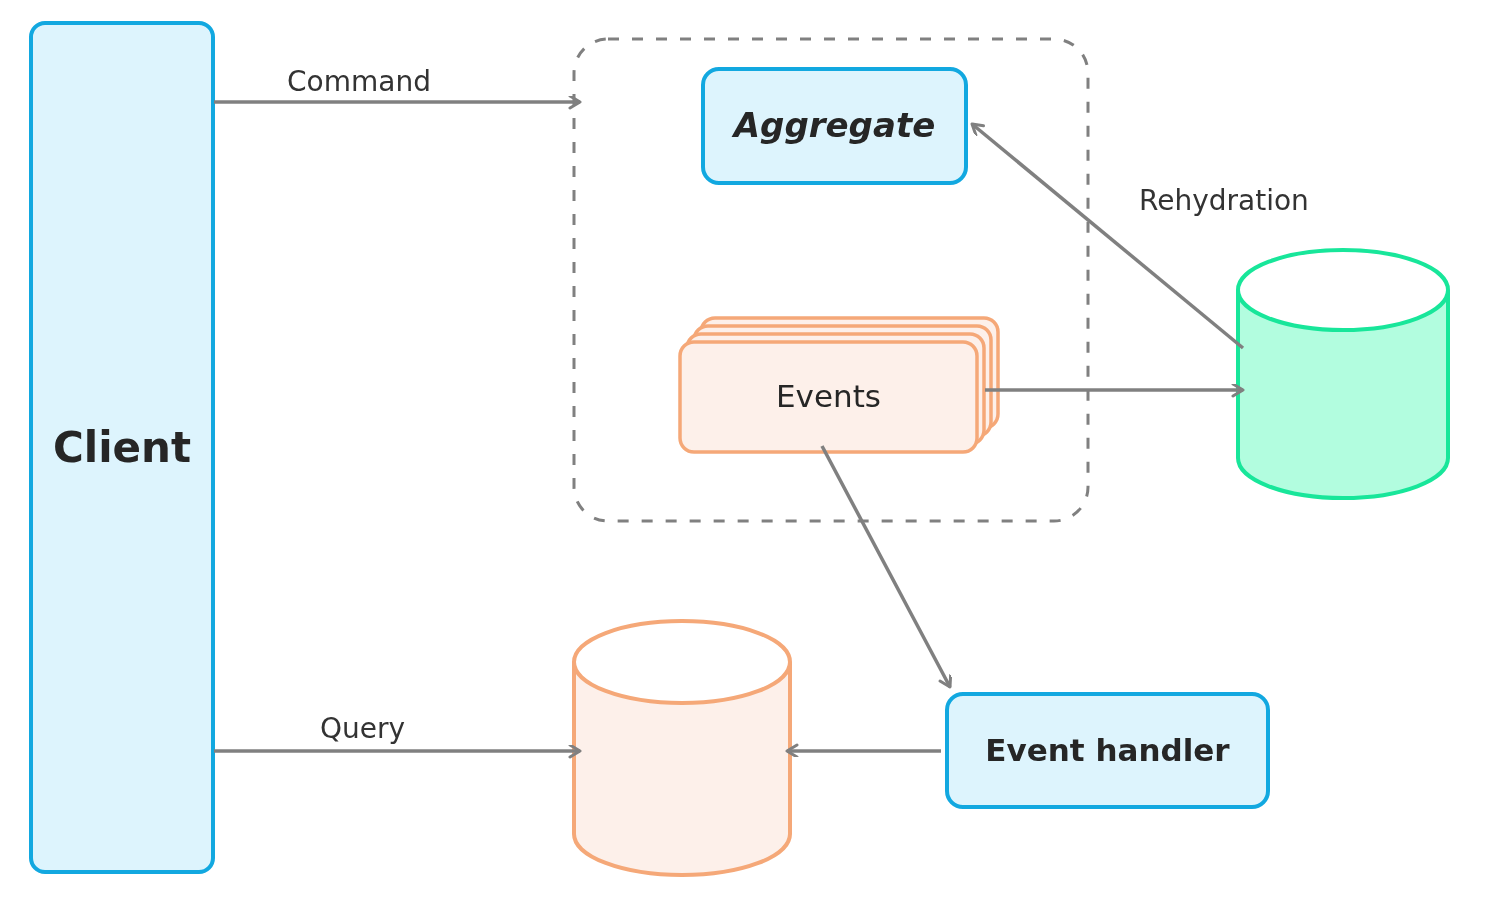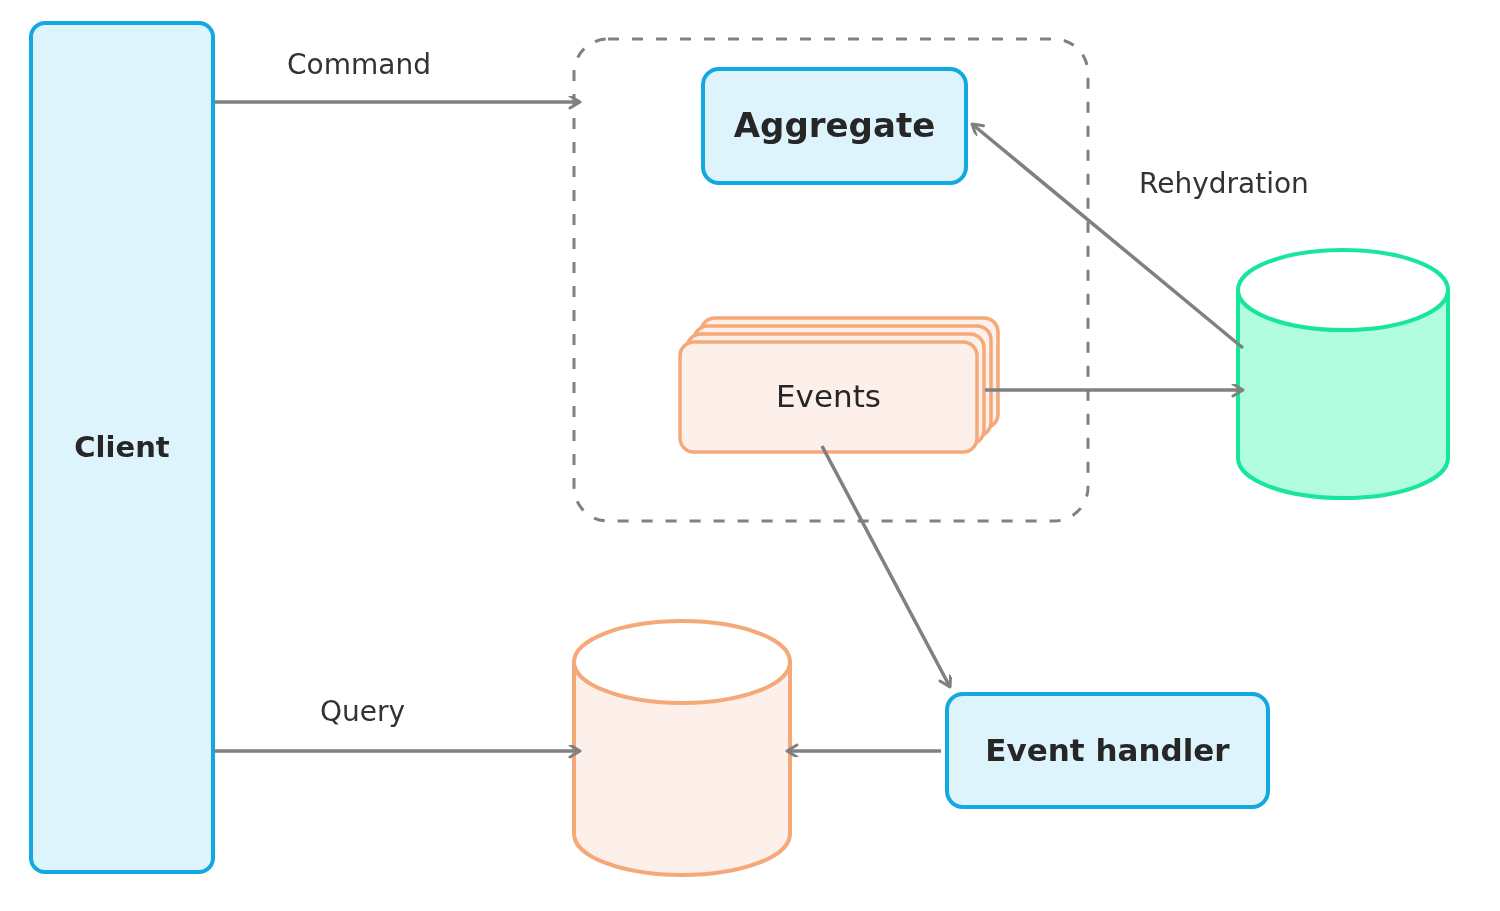--- a/index.html
+++ b/index.html
@@ -29,26 +29,27 @@
     display: flex;
     align-items: center;
     justify-content: center;
     text-align: center;
     color: #262626;
     pointer-events: none;
     line-height: 1.22;
     white-space: pre-line;
   }
   .lbl-client {
-    font-size: 29px;
+    font-size: 42px;
     font-weight: bold;
   }
   .lbl-aggregate {
     font-size: 34px;
     font-weight: bold;
+    font-style: italic;
   }
   .lbl-readdb {
     font-size: 33px;
     font-weight: bold;
   }
   .lbl-writedb {
     font-size: 32px;
     font-weight: normal;
   }
   .lbl-events {
@@ -64,20 +65,21 @@
     font-weight: normal;
     color: #333333;
   }
   .edge-label {
     position: absolute;
     color: #333333;
     font-size: 28px;
     font-weight: normal;
     white-space: nowrap;
     pointer-events: none;
+    margin-top: 17px;
   }
 </style>
 </head>
 <body>
 
 <div id="canvas">
 
   <svg class="layer" viewBox="0 0 1500 911">
     <defs>
       <marker id="arrowOpen" markerWidth="16" markerHeight="16" refX="13" refY="6" orient="auto" markerUnits="userSpaceOnUse">

